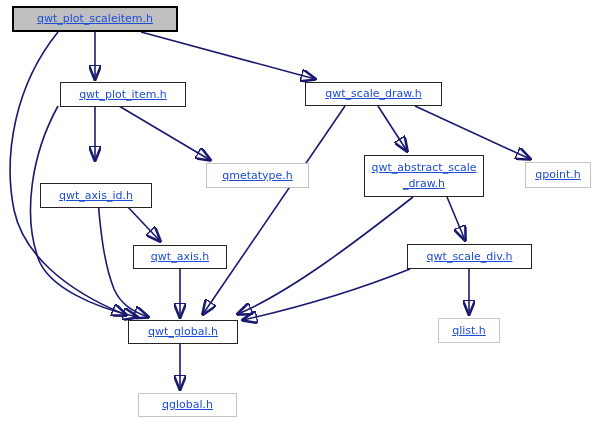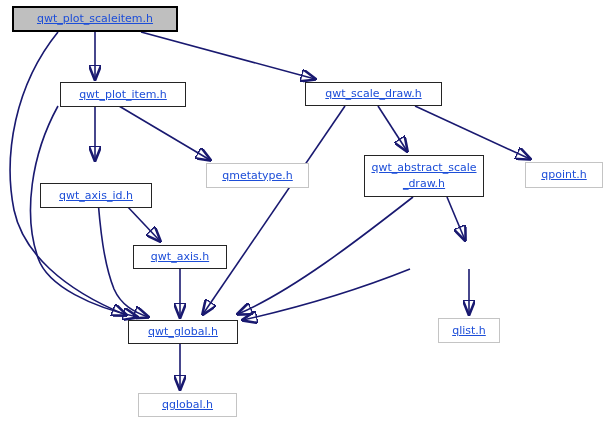--- a/index.html
+++ b/index.html
@@ -99,28 +99,31 @@
 
   <div class="node external" style="left:176px; top:163px; width:103px; height:25px;margin-left:30px;">
     <span>qmetatype.h</span>
   </div>
 
   <div class="node" style="left:364px; top:155px; width:120px; height:42px;text-align:center;">
     <span>qwt_abstract_scale</span>
     <span>_draw.h</span>
   </div>
 
-  <div class="node external" style="left:525px; top:162px; width:78px; height:26px;">
+  <div class="node external" style="left:525px; top:162px; width:66px; height:26px;">
     <span>qpoint.h</span>
   </div>
 
   <div class="node" style="left:133px; top:245px; width:94px; height:24px;text-align:center;">
     <span>qwt_axis.h</span>
   </div>
 
+  <div class="node" style="left:407px; top:244px; width:125px; height:25px;">
+    <span>qwt_scale_div.h</span>
+  </div>
 
   <div class="node" style="left:128px; top:320px; width:110px; height:24px;">
     <span>qwt_global.h</span>
   </div>
 
   <div class="node external" style="left:438px; top:318px; width:62px; height:25px;justify-content:center;">
     <span>qlist.h</span>
   </div>
 
   <div class="node external" style="left:138px; top:393px; width:99px; height:24px;">

